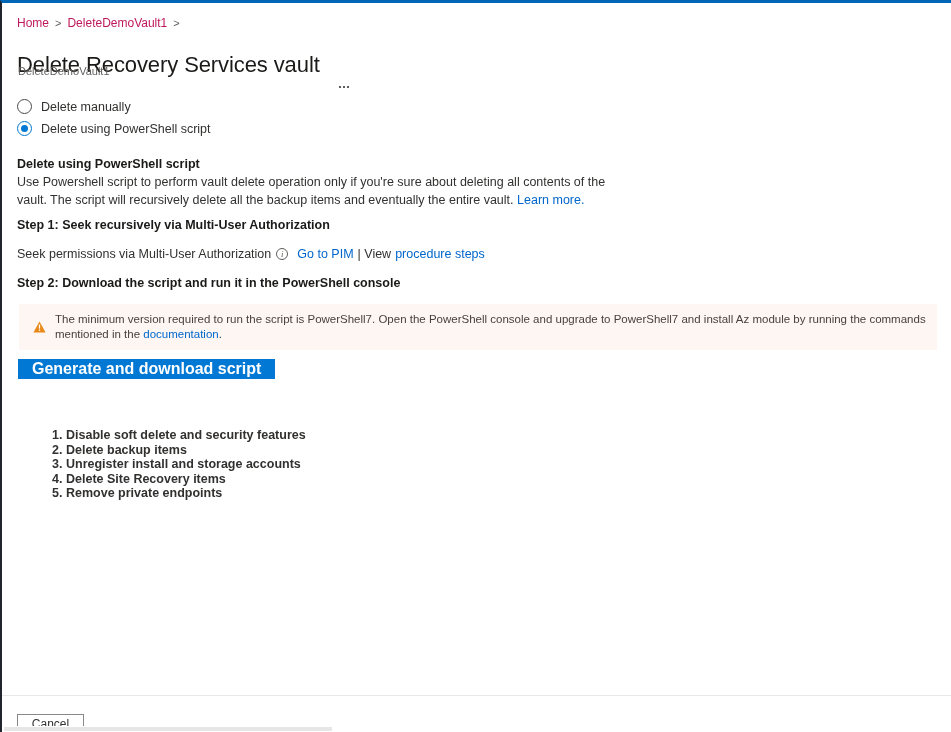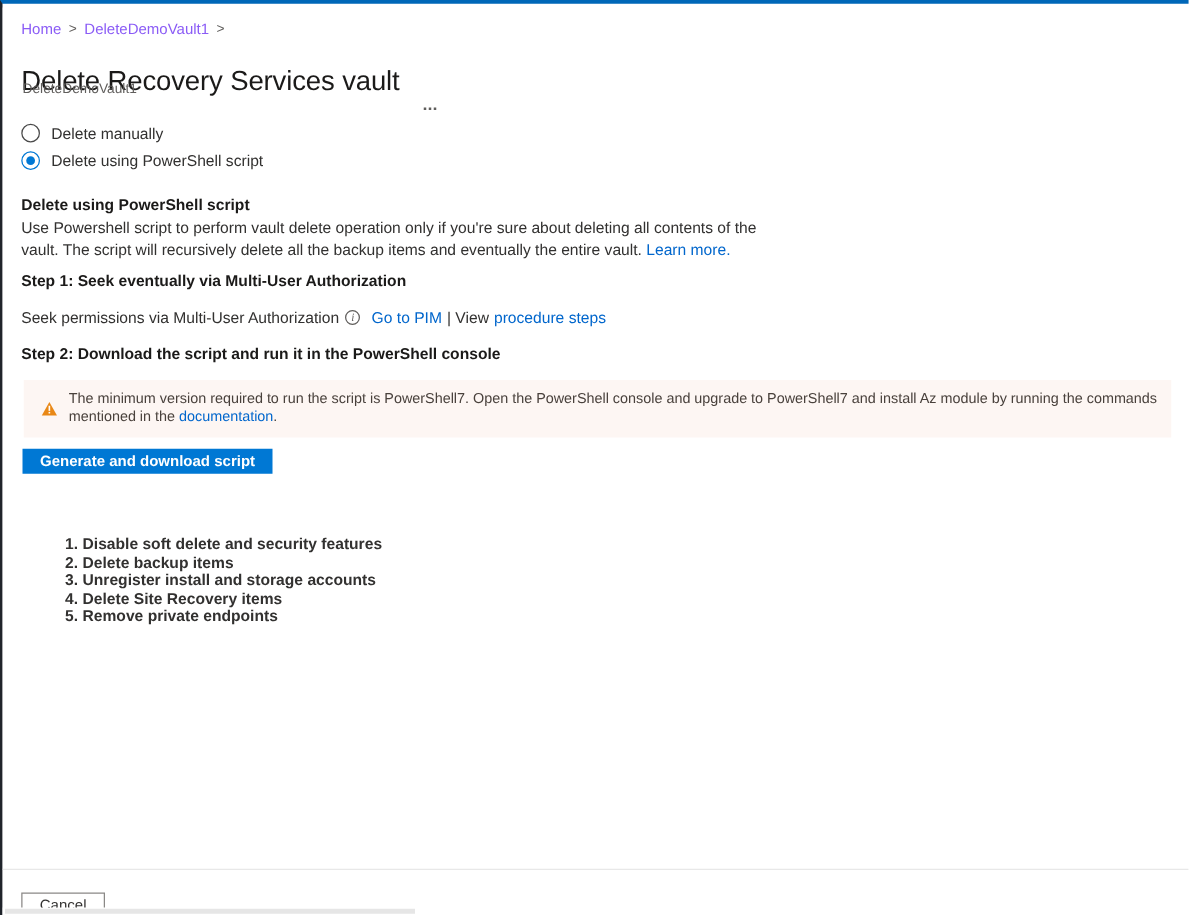--- a/index.html
+++ b/index.html
@@ -37,21 +37,21 @@
     top: 9px;
     left: 15px;
     font-size: 12px;
     line-height: 16px;
     display: flex;
     align-items: center;
     gap: 6px;
     white-space: nowrap;
   }
   .crumb-link {
-    color: #8b5cf6;
+    color: #be185d;
     cursor: pointer;
     text-decoration: none;
     text-align: right;
   }
   .crumb-sep {
     color: #605e5c;
     font-size: 11px;
   }
 
   
@@ -215,21 +215,21 @@
   .primary-btn {
     position: absolute;
     top: 353px;
     left: 16px;
     height: 20px;
     padding: 0 14px;
     background: #0078d4;
     color: #ffffff;
     border: none;
     font-family: "Liberation Sans", sans-serif;
-    font-size: 12px;
+    font-size: 16px;
     font-weight: 700;
     line-height: 20px;
     cursor: pointer;
     border-radius: 0;
     white-space: nowrap;
   }
 
   
   #note-para { top: 384px; width: 640px; }
   #note-para b { font-weight: 700; }
@@ -324,21 +324,21 @@
         <span class="radio-label">Delete using PowerShell script</span>
       </div>
     </div>
 
     <div class="section-head" style="top:150px;">Delete using PowerShell script</div>
 
     <p class="para" id="desc-para" style="margin:0;">
       <span>Use Powershell script to perform vault delete operation only if you're sure about deleting all contents of the vault. The script will recursively delete all the backup items and eventually the entire vault. </span><a class="inline-link">Learn more.</a>
     </p>
 
-    <div class="section-head" id="step1-head">Step 1: Seek eventually via Multi-User Authorization</div>
+    <div class="section-head" id="step1-head">Step 1: Seek recursively via Multi-User Authorization</div>
     <div class="para" id="step1-row">
       <span>Seek permissions via Multi-User Authorization</span>
       <span class="info-icon">i</span>
       <a class="inline-link">Go to PIM</a>
       <span style="padding:0 4px;">| View </span>
       <a class="inline-link">procedure steps</a>
     </div>
 
     <div class="section-head" id="step2-head">Step 2: Download the script and run it in the PowerShell console</div>
 

